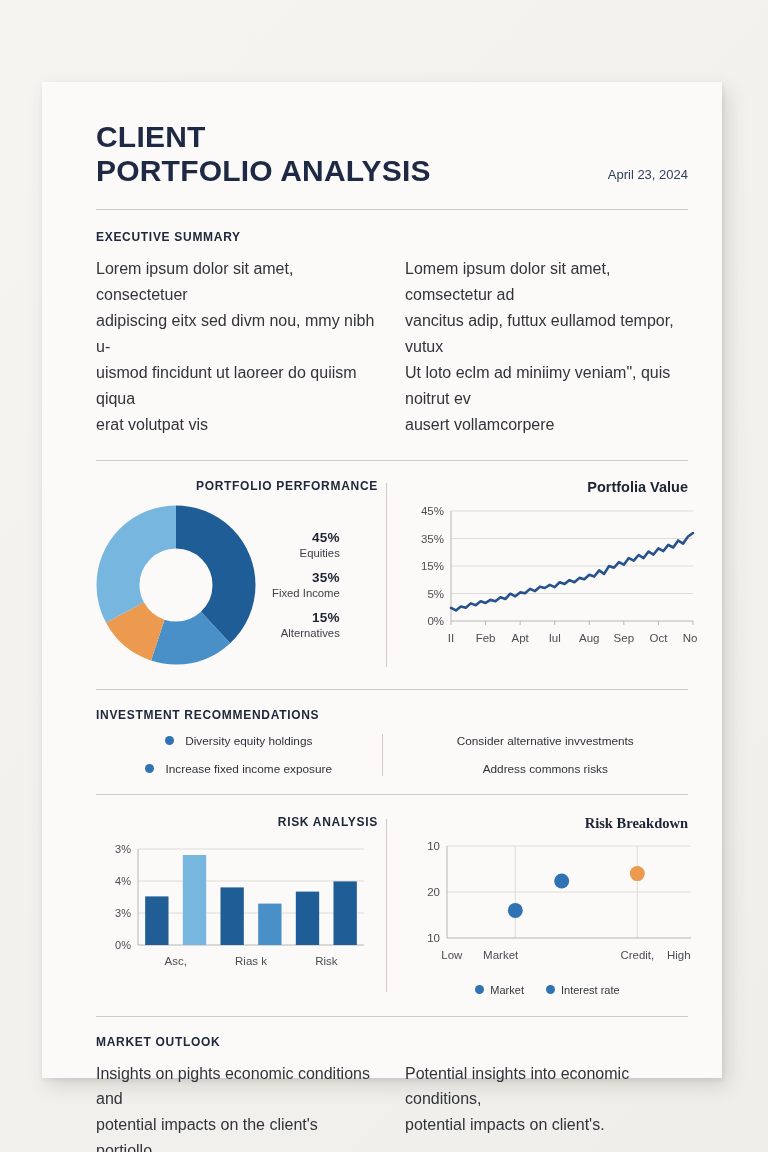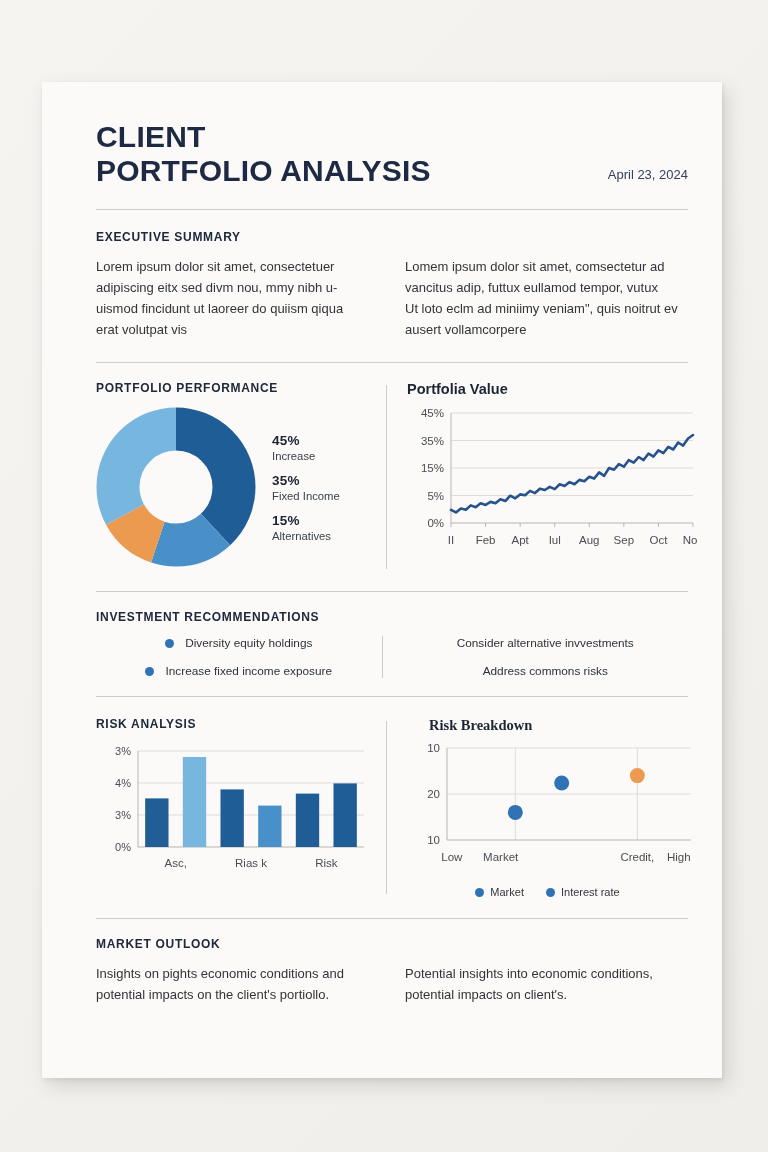--- a/index.html
+++ b/index.html
@@ -80,30 +80,31 @@
     margin-bottom: 12px;
   }
 
   
   .two-col {
     display: flex;
     gap: 26px;
   }
   .two-col > div { flex: 1 1 0; min-width: 0; }
   .body-txt {
-    font-size: 13px;
+    font-size: 16px;
     line-height: 1.62;
     color: #31343a;
     white-space: pre-line;
   }
 
   
   .panel-row {
     display: flex;
     align-items: stretch;
+    text-align: right;
   }
   .panel-left  { width: 282px; flex: none; }
   .vsep {
     width: 1px;
     background: #cfccc6;
     margin: 4px 20px 4px 8px;
     flex: none;
   }
   .panel-right { flex: 1 1 auto; min-width: 0; }
 
@@ -212,21 +213,21 @@
                 <circle r="58" fill="none" stroke="#1f5d96" stroke-width="43" stroke-dasharray="138.48 225.94" stroke-dashoffset="0"></circle>
                 <circle r="58" fill="none" stroke="#4a90c8" stroke-width="43" stroke-dasharray="61.95 302.47" stroke-dashoffset="-138.48"></circle>
                 <circle r="58" fill="none" stroke="#eb9a4f" stroke-width="43" stroke-dasharray="43.73 320.69" stroke-dashoffset="-200.43"></circle>
                 <circle r="58" fill="none" stroke="#77b6de" stroke-width="43" stroke-dasharray="120.26 244.16" stroke-dashoffset="-244.16"></circle>
               </g>
             </svg>
 
             <div class="donut-legend">
               <div class="lg-item">
                 <div class="lg-pct">45%</div>
-                <div class="lg-lbl">Increase</div>
+                <div class="lg-lbl">Equities</div>
               </div>
               <div class="lg-item">
                 <div class="lg-pct">35%</div>
                 <div class="lg-lbl">Fixed Income</div>
               </div>
               <div class="lg-item">
                 <div class="lg-pct">15%</div>
                 <div class="lg-lbl">Alternatives</div>
               </div>
             </div>

